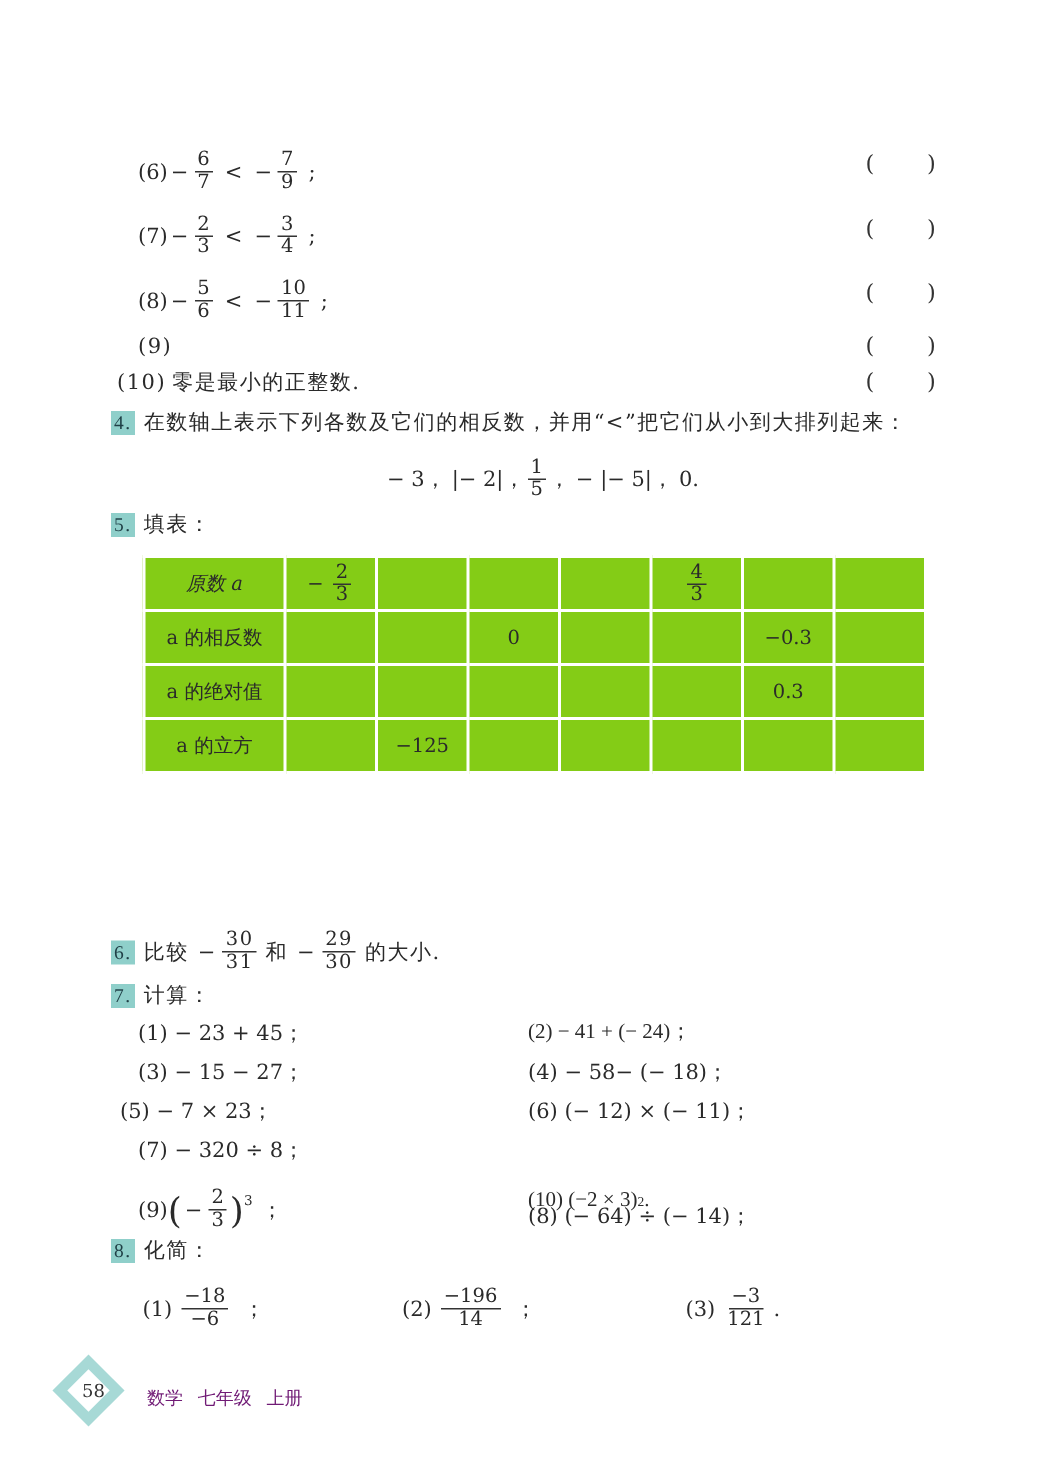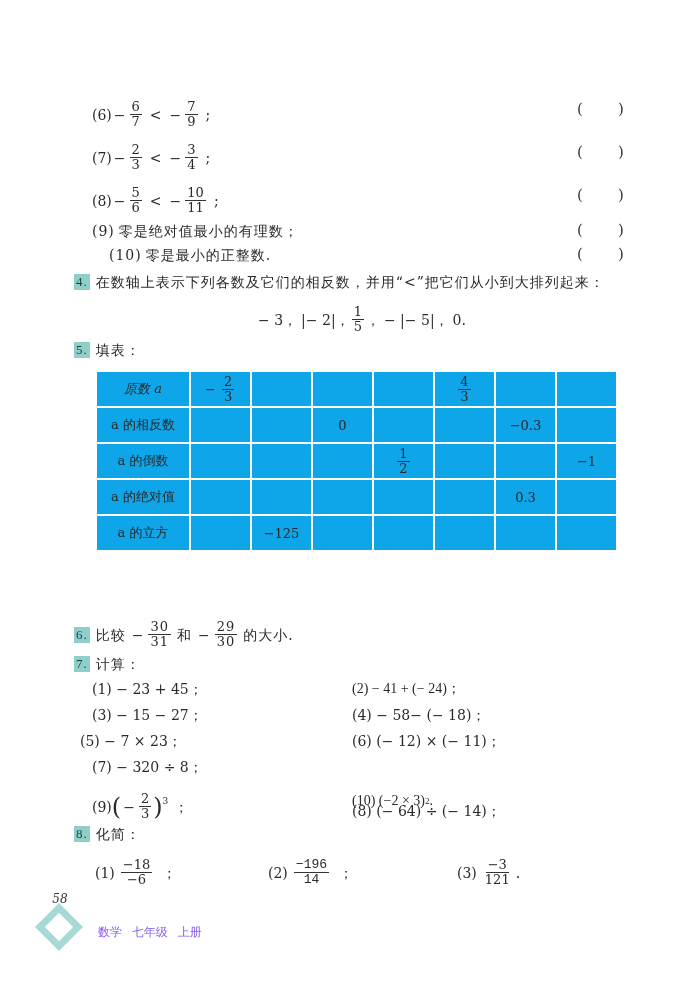--- a/index.html
+++ b/index.html
@@ -8,28 +8,28 @@
     font-family: "DejaVu Serif", "Liberation Serif", serif; color: #2a2a2a;
     overflow: hidden;
   }
   .line { position: absolute; font-size: 14px; line-height: 18px; white-space: nowrap; display: flex; align-items: center; }
   .frac { display: inline-flex; flex-direction: column; align-items: center; vertical-align: middle; margin: 0 2px; font-size: 13px; line-height: 14px; }
   .frac .num { padding: 0 2px; border-bottom: 1px solid #333; }
   .frac .den { padding: 0 2px; }
   .paren { position: absolute; font-size: 15px; color: #333; }
   .badge { display: inline-block; background: #8fcfca; color: #1f3f46; font-size: 13px; padding: 0 2px; line-height: 16px; margin-right: 6px; font-family: "Liberation Serif", serif; }
   .cn { letter-spacing: 1px; }
-  table.fill { position: absolute; left: 95px; top: 370px; border-collapse: collapse; background: #0ea5e9; }
+  table.fill { position: absolute; left: 95px; top: 370px; border-collapse: collapse; background: #84cc16; }
   table.fill td { border: 2px solid #ffffff; height: 34px; text-align: center; font-size: 13px; padding: 0; }
   table.fill td.hdr { width: 92px; }
   table.fill td.c { width: 59px; }
-  .footer-text { position: absolute; left: 98px; top: 924px; font-size: 12px; color: #8b5cf6; font-family: "DejaVu Sans", sans-serif; word-spacing: 6px; }
+  .footer-text { position: absolute; left: 98px; top: 924px; font-size: 12px; color: #701a75; font-family: "DejaVu Sans", sans-serif; word-spacing: 6px; }
   .diamond-outer { position: absolute; left: 42px; top: 910px; width: 34px; height: 34px; background: #a7d9d6; transform: rotate(45deg); }
   .diamond-inner { position: absolute; left: 49px; top: 917px; width: 20px; height: 20px; background: #ffffff; transform: rotate(45deg); }
-  .page-num { position: absolute; left: 50px; top: 892px; width: 20px; text-align: center; font-style: italic; font-size: 12px; color: #333; }
+  .page-num { position: absolute; left: 50px; top: 920px; width: 20px; text-align: right; font-size: 12px; color: #333; }
   .paren-frac { display: inline-flex; align-items: center; font-size: 24px; line-height: 1; }
   sup { font-size: 9px; }
 </style>
 </head>
 <body>
 
 <div class="line" style="left:92px;top:100px;">
   <span>(6)</span>
   <span style="margin:0 2px;">−</span>
   <span class="frac">
@@ -69,23 +69,22 @@
   <span style="margin:0 6px;">&lt;</span>
   <span style="margin:0 2px;">−</span>
   <span class="frac">
       <span class="num">10</span>
       <span class="den">11</span>
     </span>
   <span style="margin-left:6px;">;</span>
 </div>
 <div class="line cn" style="left:92px;top:222px;">
   <span>(9)</span>
-  <span style="margin-left:4px;">零是绝对值最小的有理数；</span>
-</div>
-<div class="line cn" style="left:109px;top:246px;">
+</div>
+<div class="line cn" style="left:78px;top:246px;">
   <span>(10)</span>
   <span style="margin-left:4px;">零是最小的正整数.</span>
 </div>
 
 <span class="paren" style="left:577px;top:100px;">(</span>
 <span class="paren" style="left:618px;top:100px;">)</span>
 <span class="paren" style="left:577px;top:143px;">(</span>
 <span class="paren" style="left:618px;top:143px;">)</span>
 <span class="paren" style="left:577px;top:186px;">(</span>
 <span class="paren" style="left:618px;top:186px;">)</span>
@@ -138,33 +137,20 @@
   </tr>
   <tr>
     <td class="hdr">a 的相反数</td>
     <td class="c"></td>
     <td class="c"></td>
     <td class="c">0</td>
     <td class="c"></td>
     <td class="c"></td>
     <td class="c">−0.3</td>
     <td class="c"></td>
-  </tr>
-  <tr>
-    <td class="hdr">a 的倒数</td>
-    <td class="c"></td>
-    <td class="c"></td>
-    <td class="c"></td>
-    <td class="c"><span class="frac">
-            <span class="num">1</span>
-            <span class="den">2</span>
-          </span></td>
-    <td class="c"></td>
-    <td class="c"></td>
-    <td class="c">−1</td>
   </tr>
   <tr>
     <td class="hdr">a 的绝对值</td>
     <td class="c"></td>
     <td class="c"></td>
     <td class="c"></td>
     <td class="c"></td>
     <td class="c"></td>
     <td class="c">0.3</td>
     <td class="c"></td>
@@ -235,21 +221,21 @@
 <div class="line" style="left:95px;top:858px;">
   <span>(1)</span>
   <span class="frac" style="margin-left:6px;">
       <span class="num">−18</span>
       <span class="den">−6</span>
     </span>
   <span style="margin-left:8px;">；</span>
 </div>
 <div class="line" style="left:268px;top:858px;">
   <span>(2)</span>
-  <span class="frac" style="margin-left:6px;font-family:Liberation Mono, monospace;">
+  <span class="frac" style="margin-left:6px;">
       <span class="num">−196</span>
       <span class="den">14</span>
     </span>
   <span style="margin-left:8px;">；</span>
 </div>
 <div class="line" style="left:457px;top:858px;">
   <span>(3)</span>
   <span class="frac" style="margin-left:6px;">
       <span class="num">−3</span>
       <span class="den">121</span>

